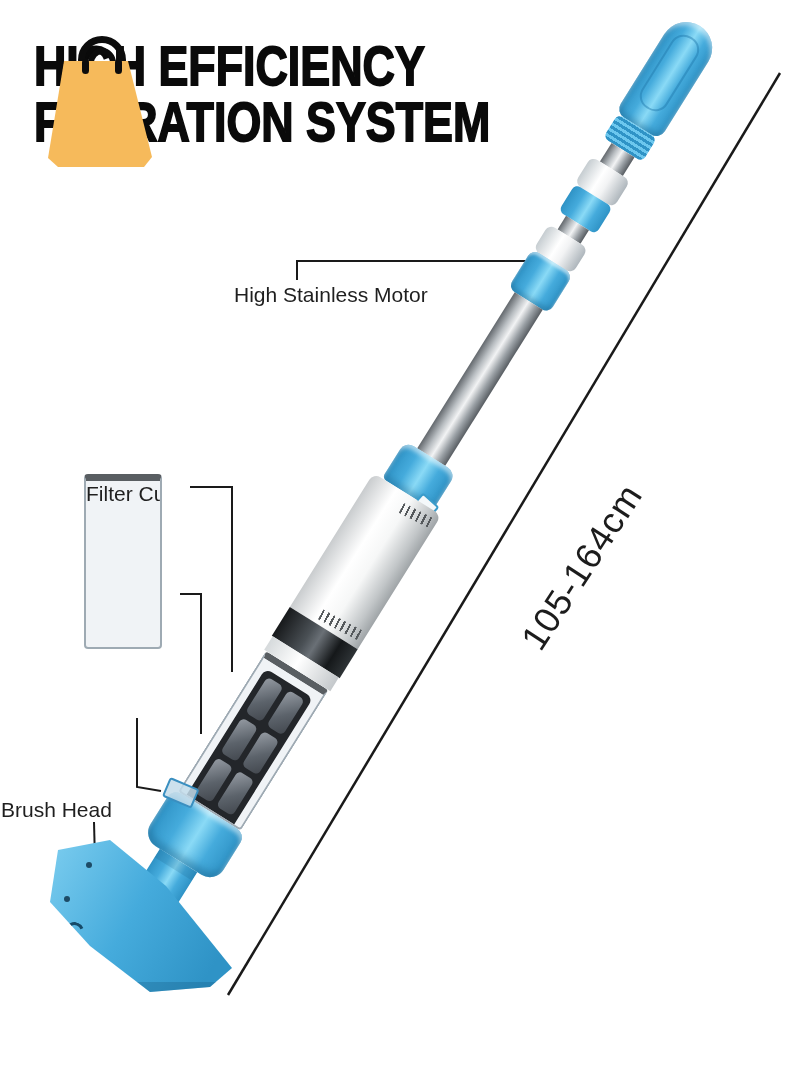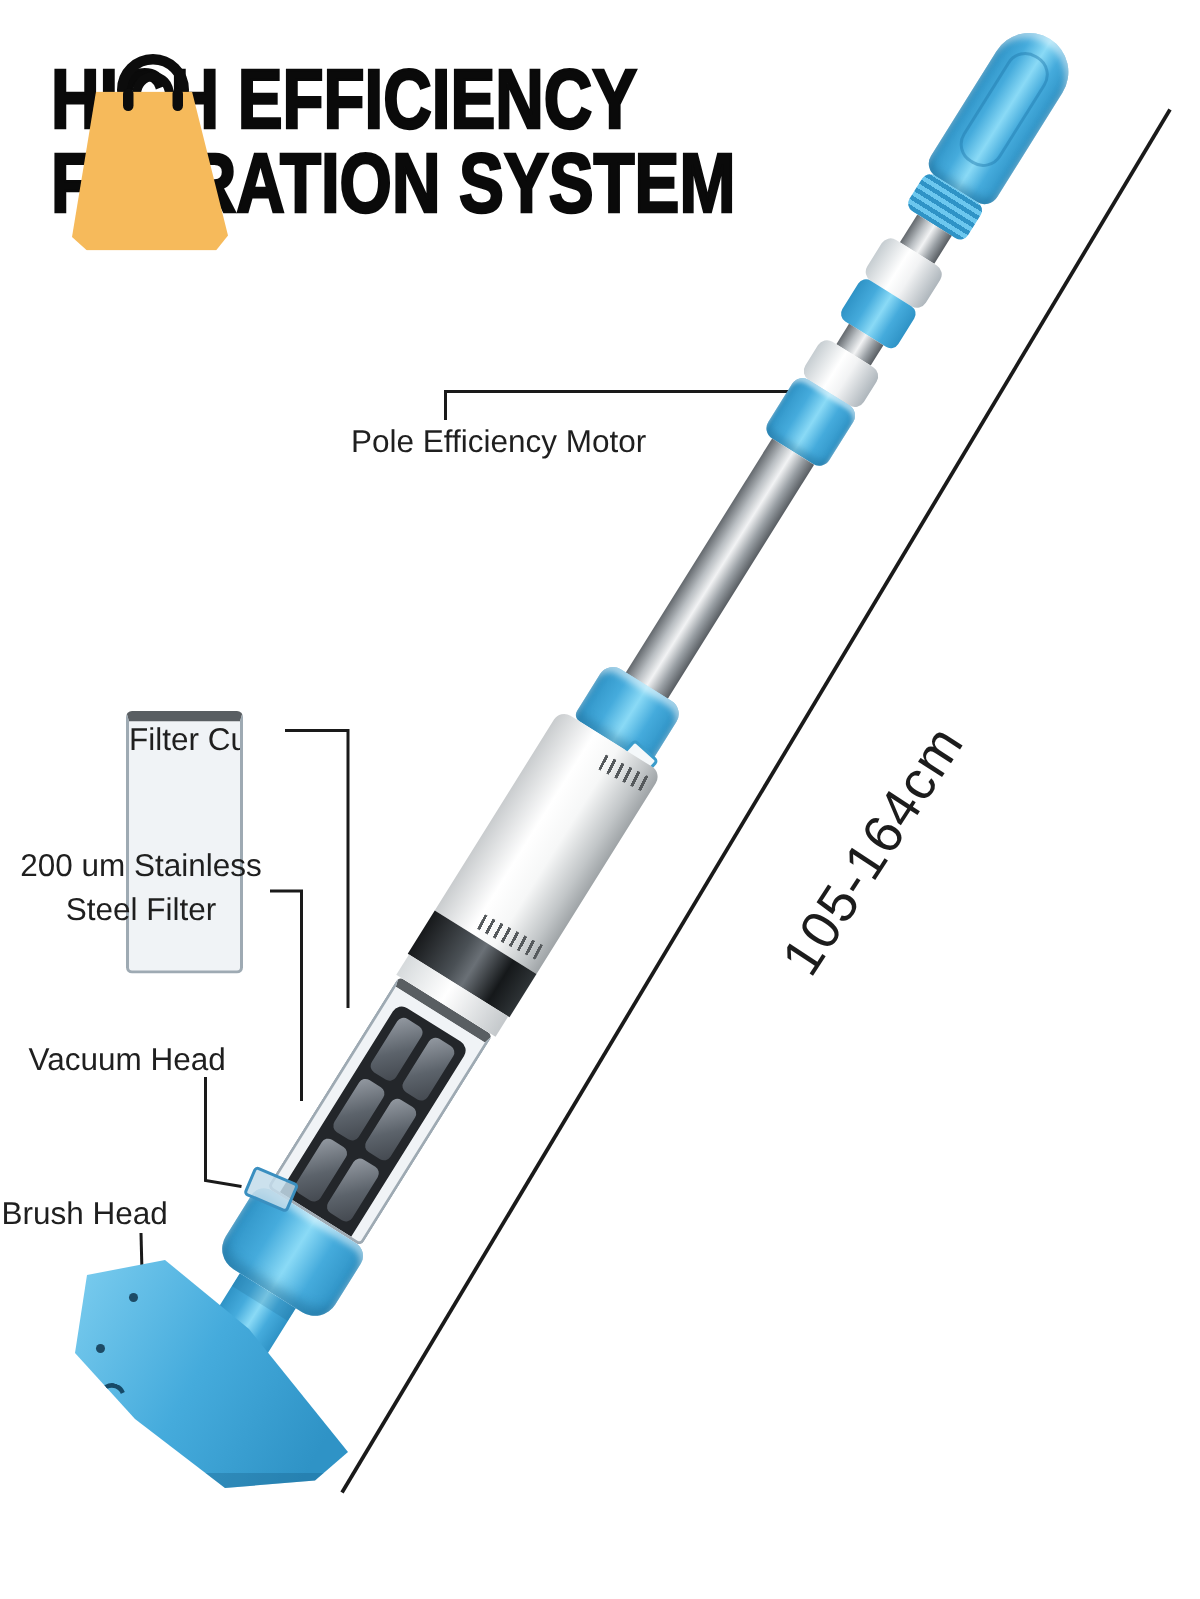--- a/index.html
+++ b/index.html
@@ -176,23 +176,18 @@
         </div>
       </div>
       <div class="seg vac-head blue-grad">
         <div class="latch"></div>
       </div>
       <div class="seg neck blue-grad"></div>
       <div class="seg neck-ring"></div>
     </div>
   </div>
 
-  <div class="lbl motor">Pole Efficiency Motor</div>
+  <div class="lbl motor">High Stainless Motor</div>
   <div class="lbl cup">Filter Cup</div>
-  <div class="lbl steel">
-    <span>200 um Stainless</span><br>
-    <span>Steel Filter</span>
-  </div>
-  <div class="lbl vac">Vacuum Head</div>
   <div class="lbl brush">Brush Head</div>
   <div class="measure">105-164cm</div>
 
 </div>
 
 </body></html>

